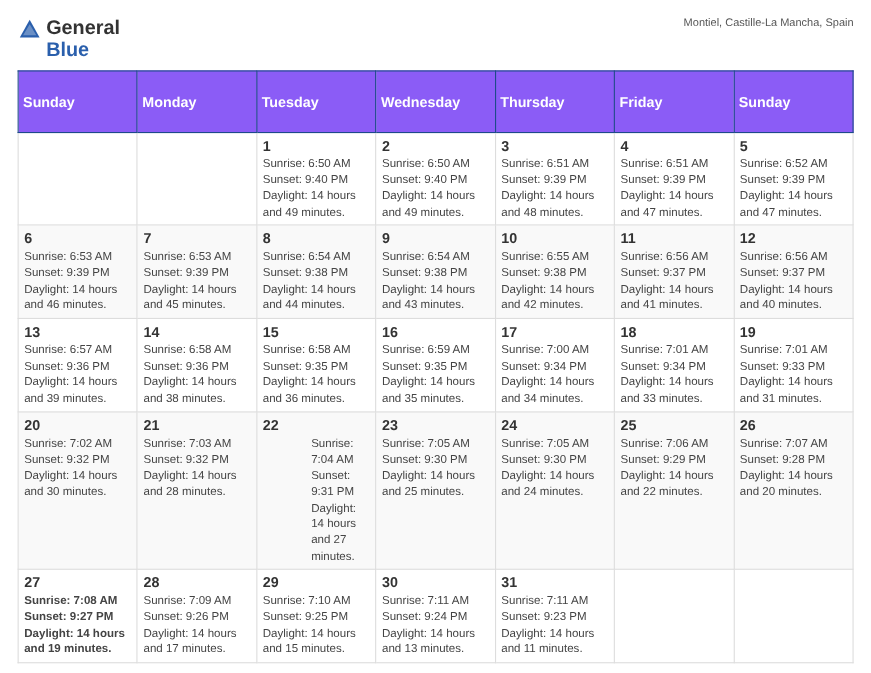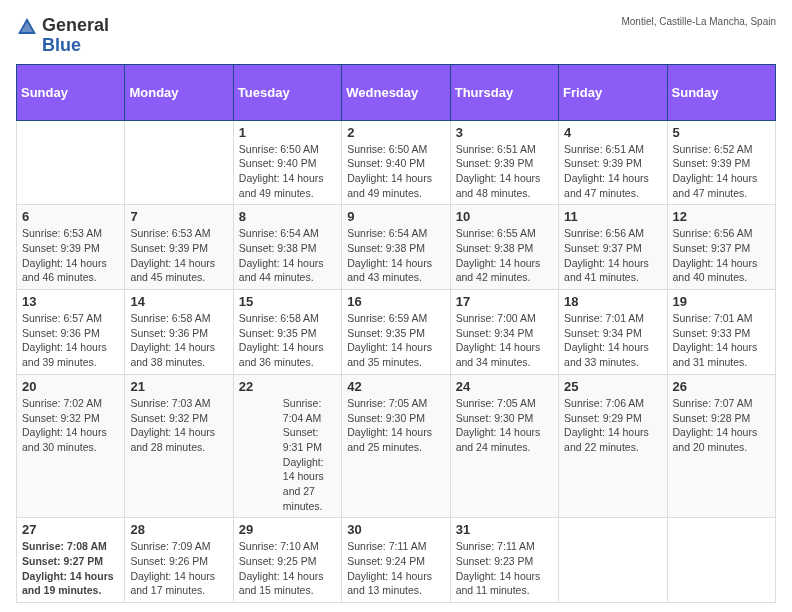--- a/index.html
+++ b/index.html
@@ -250,21 +250,21 @@
 Sunset: 9:32 PM
 Daylight: 14 hours and 28 minutes.</div>
         </td>
         <td>
           <div class="day-number">22</div>
           <div class="day-info" style="white-space: pre-line; margin-left: 44px;">Sunrise: 7:04 AM
 Sunset: 9:31 PM
 Daylight: 14 hours and 27 minutes.</div>
         </td>
         <td>
-          <div class="day-number">42</div>
+          <div class="day-number">23</div>
           <div class="day-info" style="white-space: pre-line;">Sunrise: 7:05 AM
 Sunset: 9:30 PM
 Daylight: 14 hours and 25 minutes.</div>
         </td>
         <td>
           <div class="day-number">24</div>
           <div class="day-info" style="white-space: pre-line;">Sunrise: 7:05 AM
 Sunset: 9:30 PM
 Daylight: 14 hours and 24 minutes.</div>
         </td>

